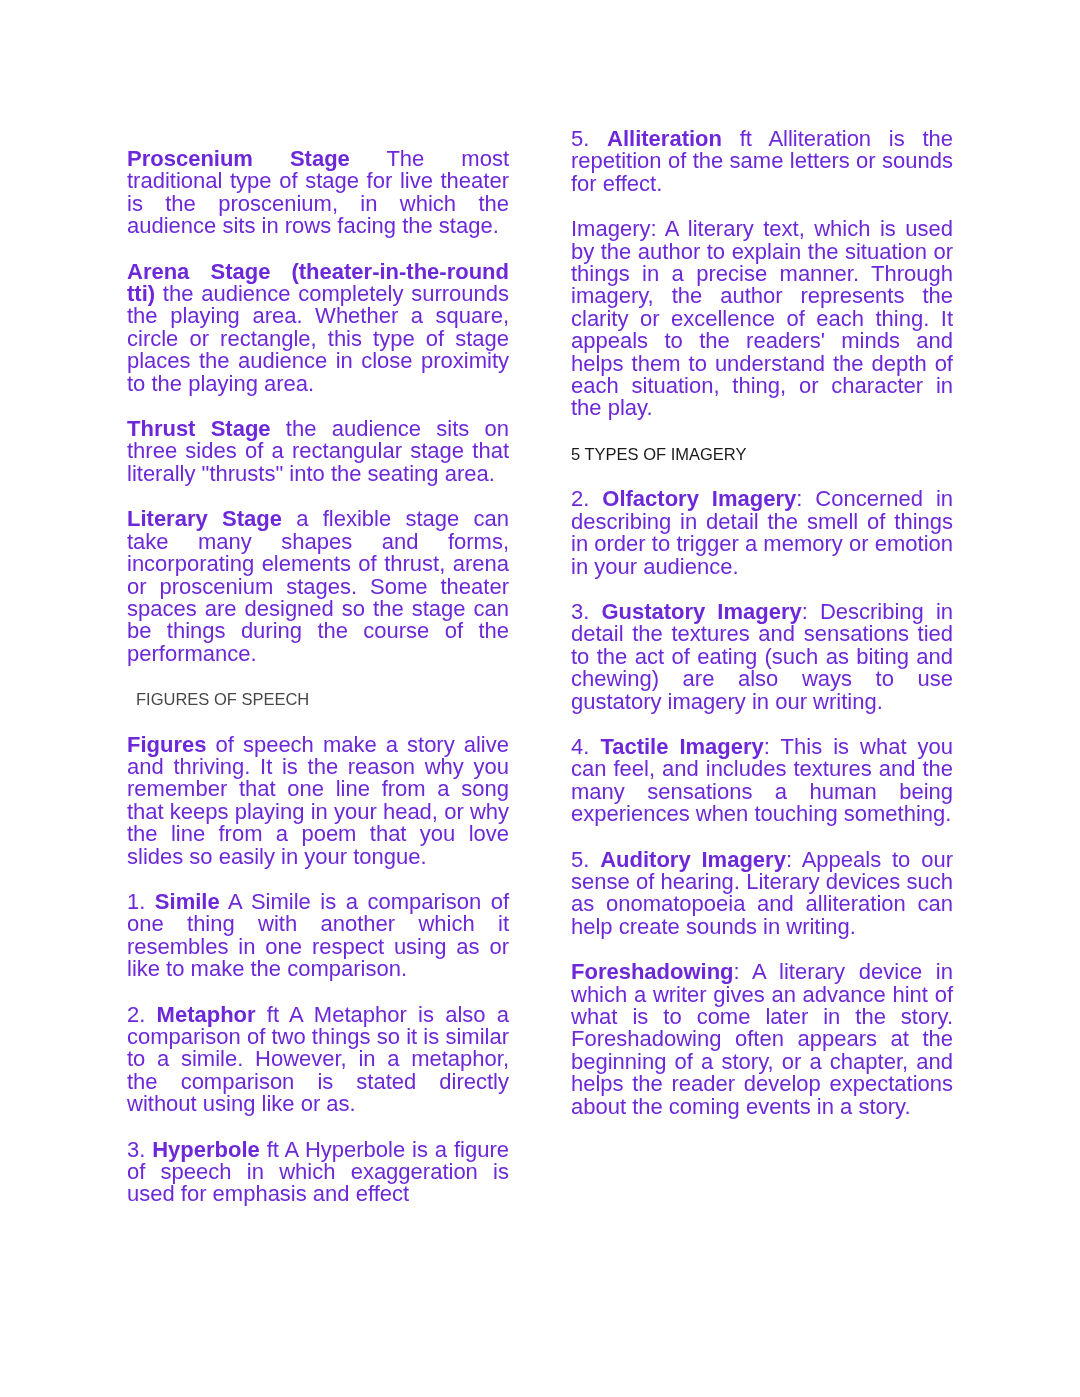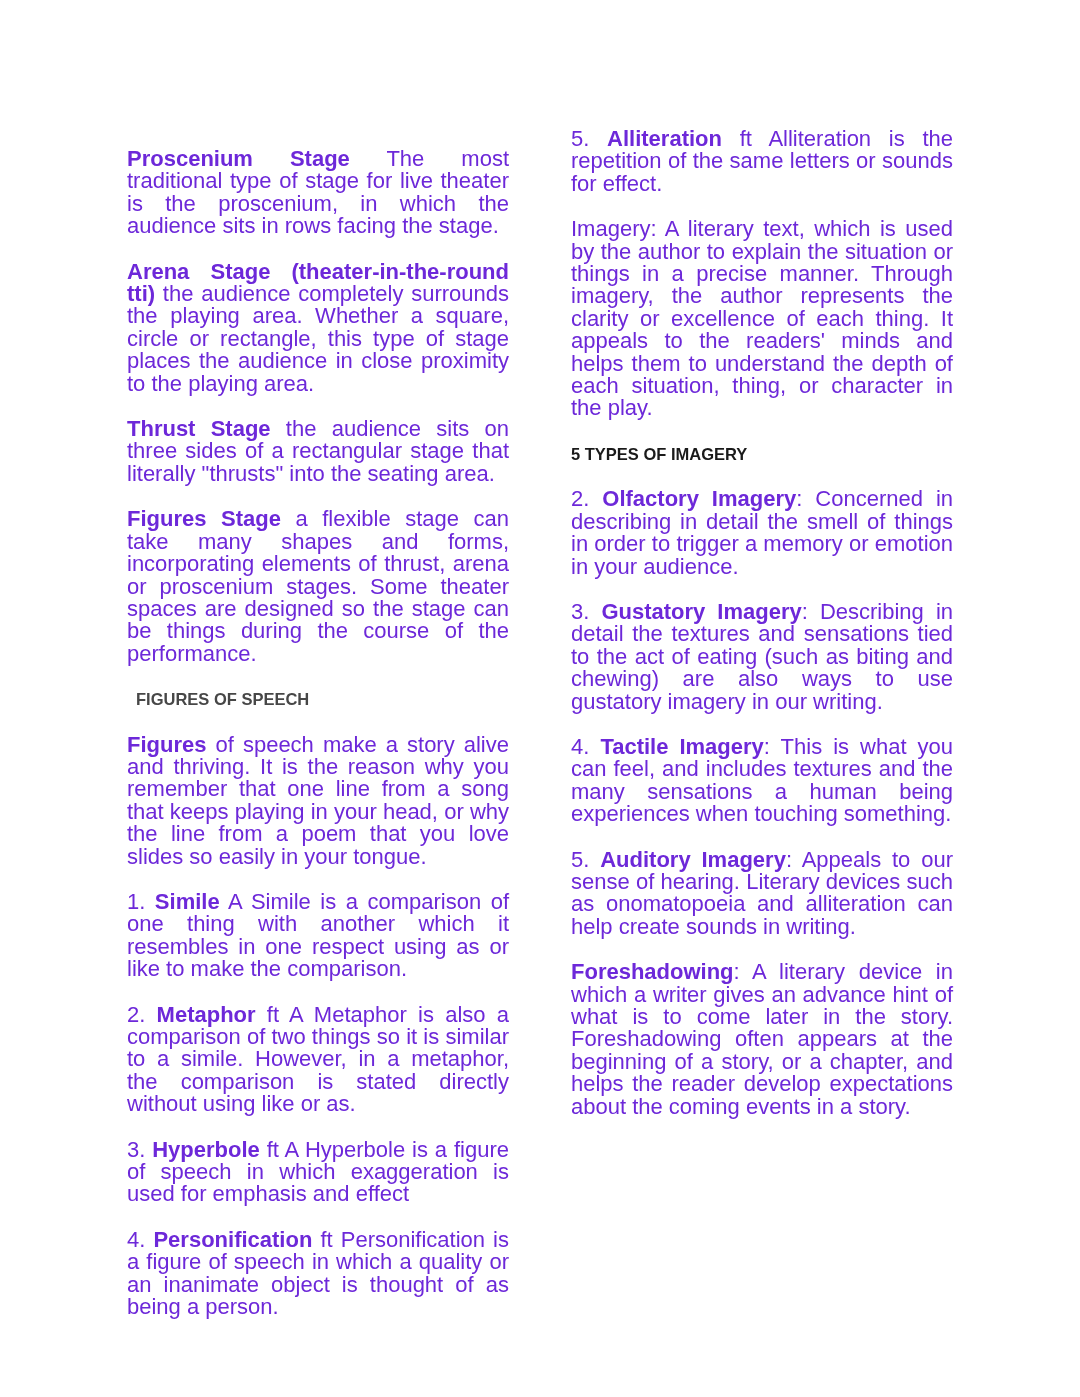--- a/index.html
+++ b/index.html
@@ -27,42 +27,41 @@
     line-height: 22.4px;
     color: #6d28d9;
     text-align: justify;
     text-justify: inter-word;
   }
   .para .bold { font-weight: bold; }
   .heading {
     margin: 0 0 23px 0;
     font-size: 16.5px;
     line-height: 22.4px;
-    font-weight: bold;
+    font-weight: normal;
     text-align: left;
   }
   .heading-gray  { color: #474747; margin-left: 9px; }
   .heading-black { color: #1a1a1a; }
   .spacer { width: 100%; }
 </style>
 </head>
 <body>
 
 <div class="page">
   <div class="col" id="col-left">
       <p class="para"><span class="bold">Proscenium Stage</span><span> The most traditional type of stage for live theater is the proscenium, in which the audience sits in rows facing the stage.</span></p>
       <p class="para"><span class="bold">Arena Stage (theater-in-the-round tti)</span><span> the audience completely surrounds the playing area. Whether a square, circle or rectangle, this type of stage places the audience in close proximity to the playing area.</span></p>
       <p class="para"><span class="bold">Thrust Stage</span><span> the audience sits on three sides of a rectangular stage that literally "thrusts" into the seating area.</span></p>
-      <p class="para"><span class="bold">Figures Stage</span><span> a flexible stage can take many shapes and forms, incorporating elements of thrust, arena or proscenium stages. Some theater spaces are designed so the stage can be things during the course of the performance.</span></p>
+      <p class="para"><span class="bold">Literary Stage</span><span> a flexible stage can take many shapes and forms, incorporating elements of thrust, arena or proscenium stages. Some theater spaces are designed so the stage can be things during the course of the performance.</span></p>
       <div class="heading heading-gray">FIGURES OF SPEECH</div>
       <p class="para"><span class="bold">Figures</span><span> of speech make a story alive and thriving. It is the reason why you remember that one line from a song that keeps playing in your head, or why the line from a poem that you love slides so easily in your tongue.</span></p>
       <p class="para"><span>1. </span><span class="bold">Simile</span><span> A Simile is a comparison of one thing with another which it resembles in one respect using as or like to make the comparison.</span></p>
       <p class="para"><span>2. </span><span class="bold">Metaphor</span><span> ft A Metaphor is also a comparison of two things so it is similar to a simile. However, in a metaphor, the comparison is stated directly without using like or as.</span></p>
       <p class="para"><span>3. </span><span class="bold">Hyperbole</span><span> ft A Hyperbole is a figure of speech in which exaggeration is used for emphasis and effect</span></p>
-      <p class="para"><span>4. </span><span class="bold">Personification</span><span> ft Personification is a figure of speech in which a quality or an inanimate object is thought of as being a person.</span></p>
     </div>
   <div class="col" id="col-right">
       <p class="para"><span>5. </span><span class="bold">Alliteration</span><span> ft Alliteration is the repetition of the same letters or sounds for effect.</span></p>
       <p class="para"><span>Imagery: A literary text, which is used by the author to explain the situation or things in a precise manner. Through imagery, the author represents the clarity or excellence of each thing. It appeals to the readers' minds and helps them to understand the depth of each situation, thing, or character in the play.</span></p>
       <div class="heading heading-black">5 TYPES OF IMAGERY</div>
       <p class="para"><span>2. </span><span class="bold">Olfactory Imagery</span><span>: Concerned in describing in detail the smell of things in order to trigger a memory or emotion in your audience.</span></p>
       <p class="para"><span>3. </span><span class="bold">Gustatory Imagery</span><span>: Describing in detail the textures and sensations tied to the act of eating (such as biting and chewing) are also ways to use gustatory imagery in our writing.</span></p>
       <p class="para"><span>4. </span><span class="bold">Tactile Imagery</span><span>: This is what you can feel, and includes textures and the many sensations a human being experiences when touching something.</span></p>
       <p class="para"><span>5. </span><span class="bold">Auditory Imagery</span><span>: Appeals to our sense of hearing. Literary devices such as onomatopoeia and alliteration can help create sounds in writing.</span></p>
       <p class="para"><span class="bold">Foreshadowing</span><span>: A literary device in which a writer gives an advance hint of what is to come later in the story. Foreshadowing often appears at the beginning of a story, or a chapter, and helps the reader develop expectations about the coming events in a story.</span></p>

